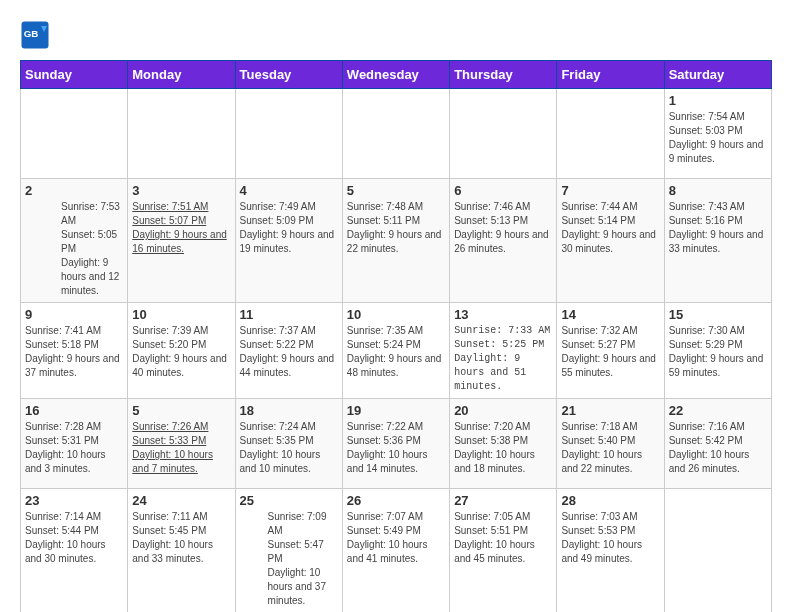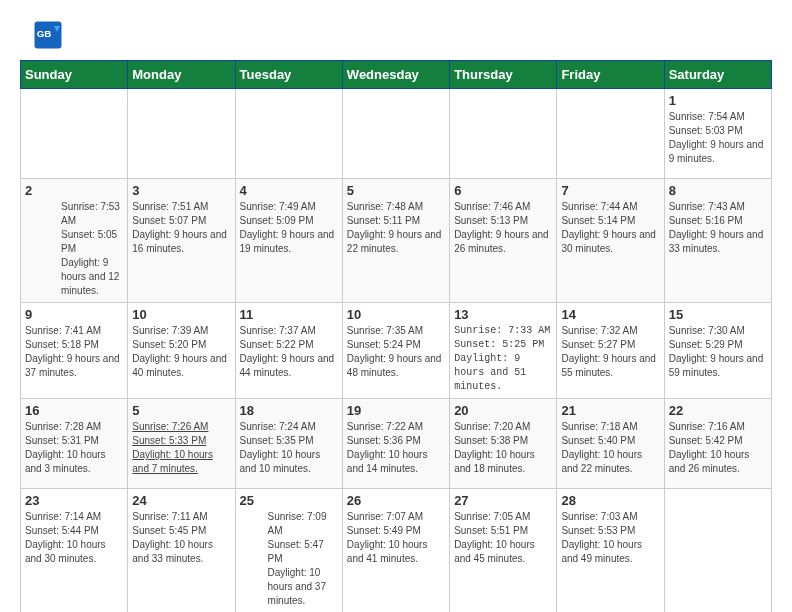--- a/index.html
+++ b/index.html
@@ -13,21 +13,20 @@
     .header-area {
       display: flex;
       justify-content: space-between;
       align-items: flex-start;
       margin-bottom: 10px;
     }
     .logo {
       display: flex;
       align-items: flex-start;
       gap: 4px;
-      margin-left: 13px;
     }
     .logo-text {
       font-size: 18px;
       font-weight: bold;
       color: #333;
       line-height: 1.1;
     }
     .logo-text span {
       display: block;
     }
@@ -46,21 +45,21 @@
     .cal-subtitle {
       font-size: 16px;
       color: #555;
     }
     table {
       width: 100%;
       border-collapse: collapse;
       table-layout: fixed;
     }
     thead th {
-      background-color: #15803d;
+      background-color: #6d28d9;
       color: #fff;
       font-size: 13px;
       padding: 6px 4px;
       text-align: left;
       border: 1px solid #0d47a1;
     }
     tbody td {
       border: 1px solid #ccc;
       vertical-align: top;
       padding: 4px;
@@ -138,21 +137,21 @@
       </tr>
       <tr>
         <td>
           <span class="day-num">2</span>
           <div class="day-info" style="white-space: pre-line; margin-left: 36px;">Sunrise: 7:53 AM
 Sunset: 5:05 PM
 Daylight: 9 hours and 12 minutes.</div>
         </td>
         <td>
           <span class="day-num">3</span>
-          <div class="day-info" style="white-space: pre-line;">Sunrise: 7:51 AM
+          <div class="day-info" style="white-space: pre-line; text-decoration: underline;">Sunrise: 7:51 AM
 Sunset: 5:07 PM
 Daylight: 9 hours and 16 minutes.</div>
         </td>
         <td>
           <span class="day-num">4</span>
           <div class="day-info" style="white-space: pre-line;">Sunrise: 7:49 AM
 Sunset: 5:09 PM
 Daylight: 9 hours and 19 minutes.</div>
         </td>
         <td>

